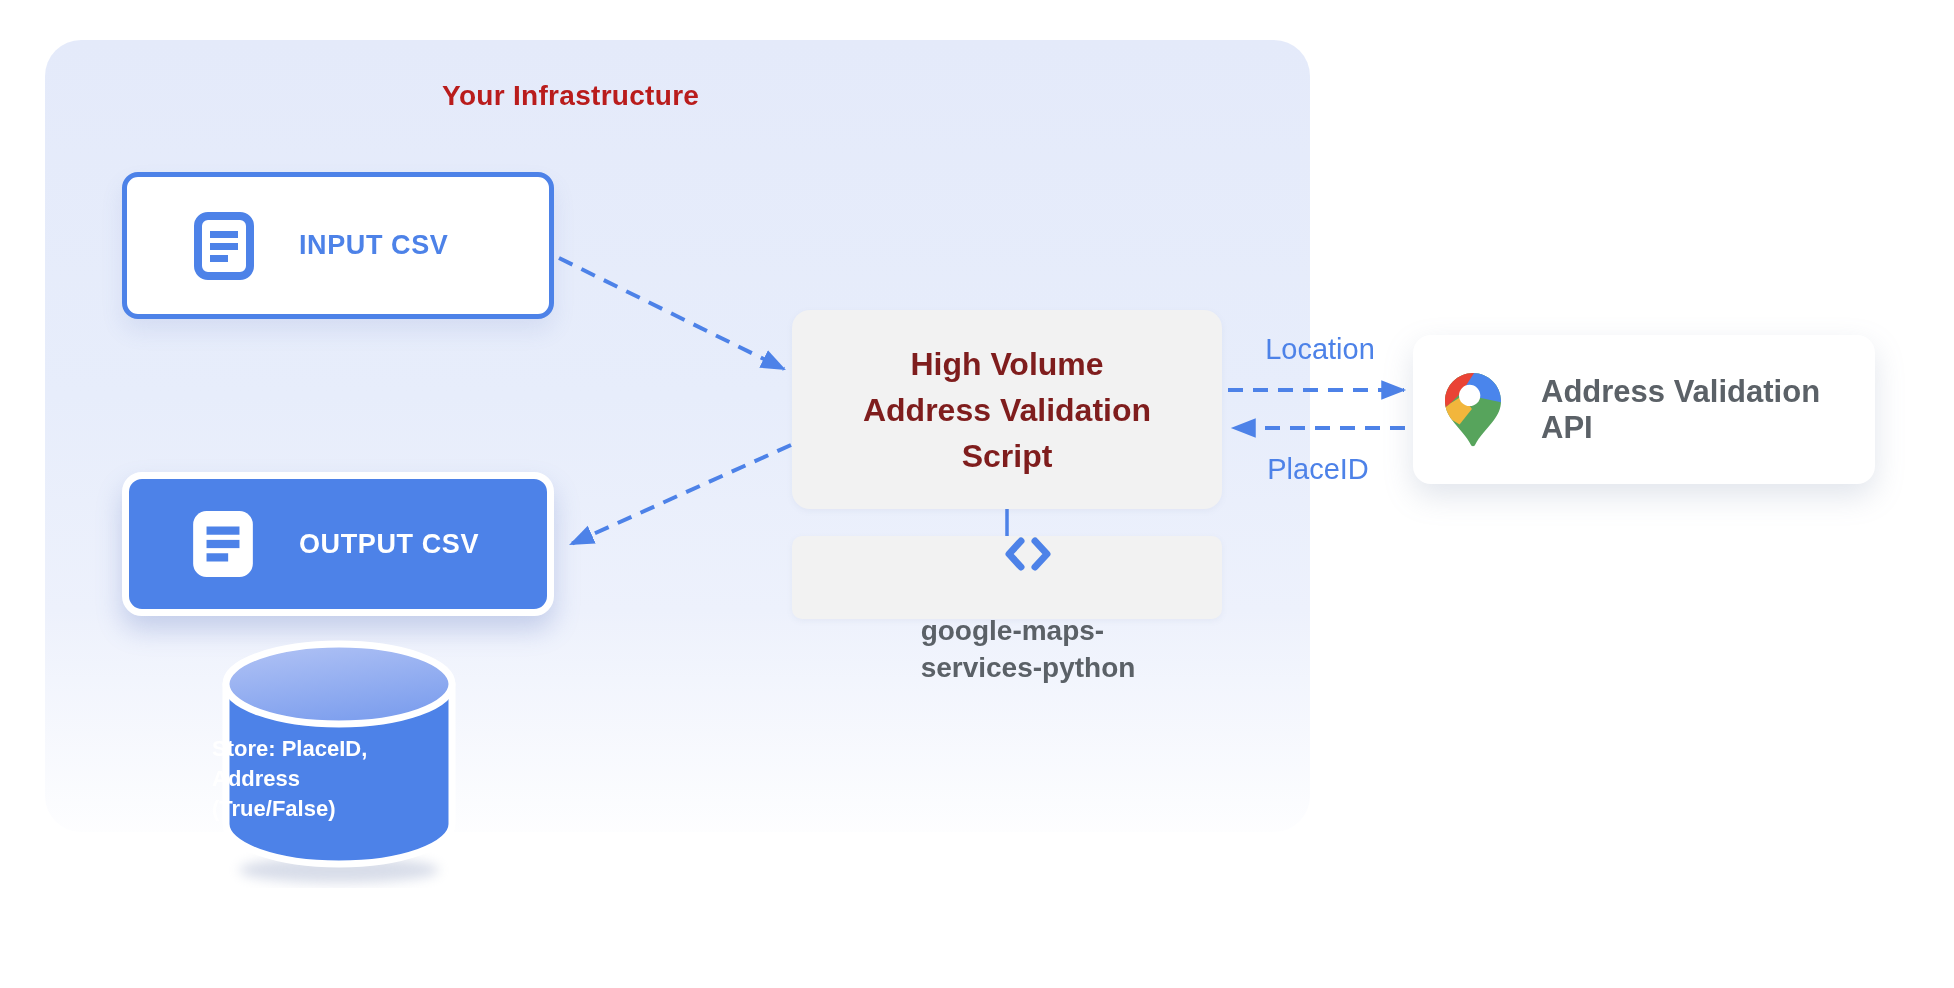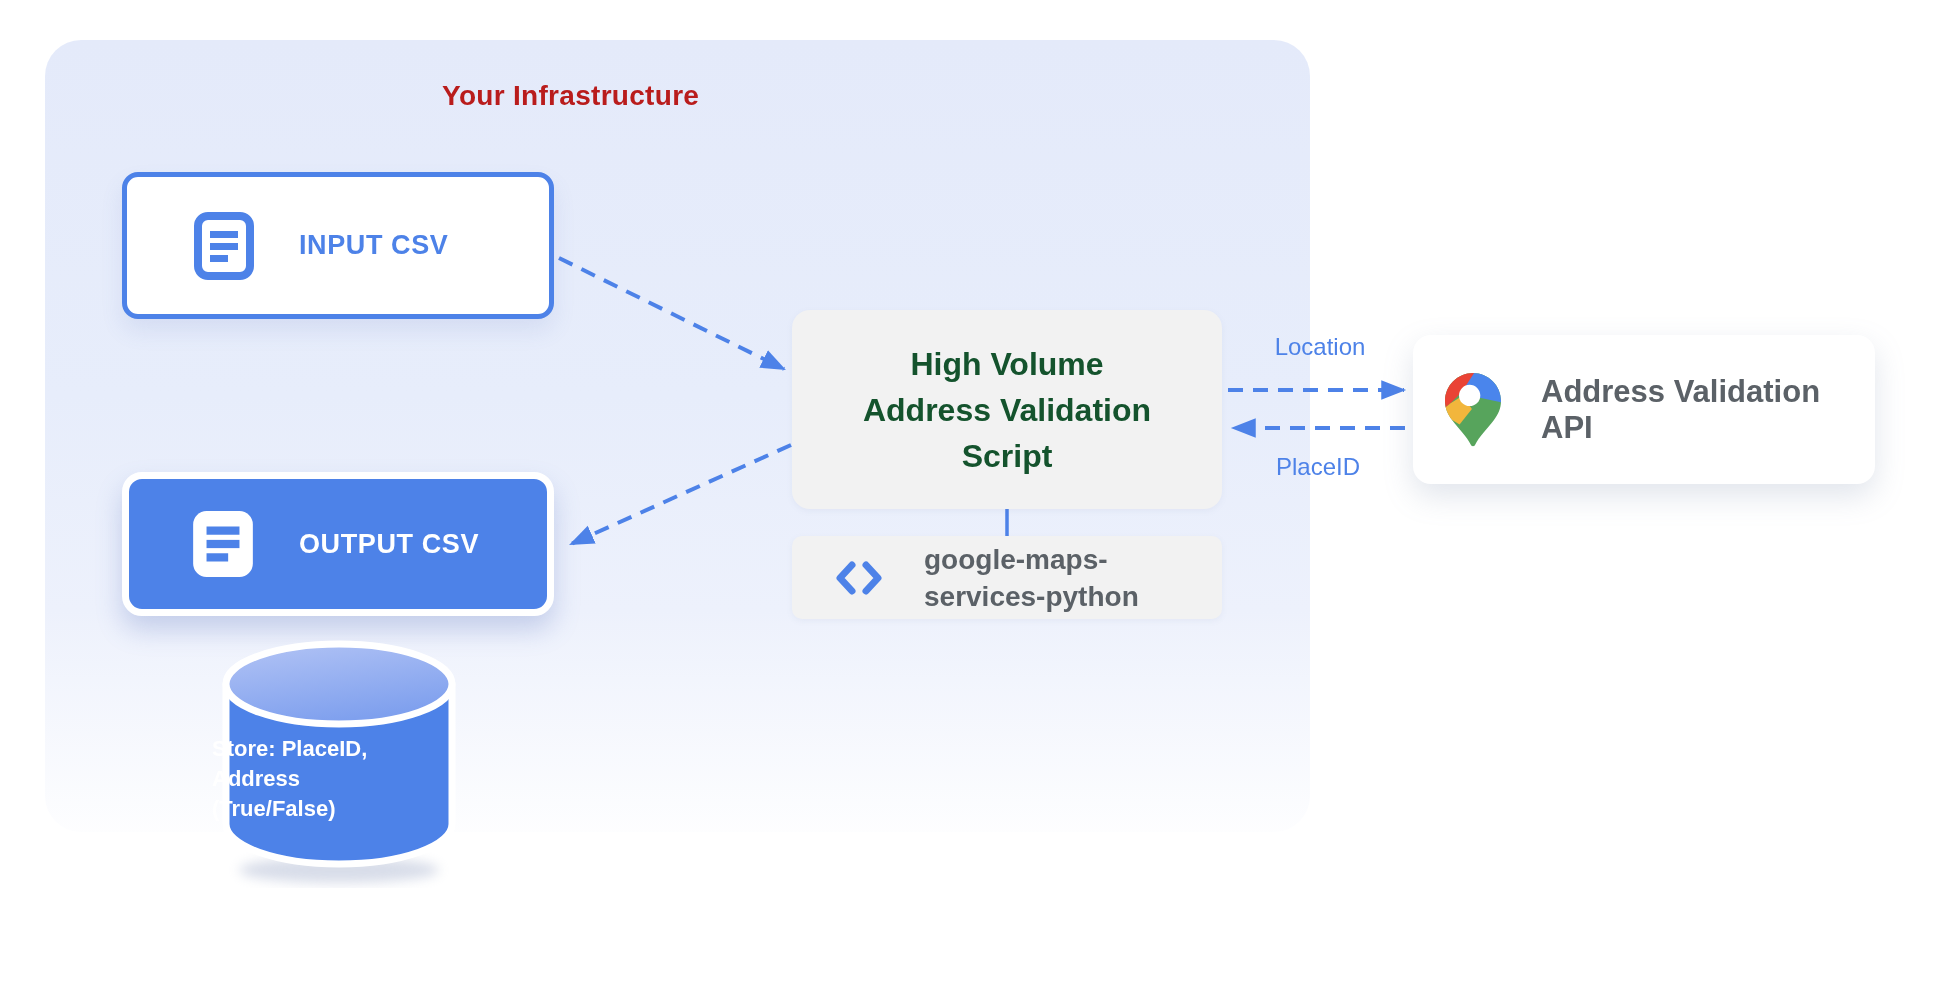--- a/index.html
+++ b/index.html
@@ -25,41 +25,41 @@
   .output-csv{
     left:122px;top:472px;width:432px;height:144px;background:#4d82e8;
     border:7px solid #ffffff;border-radius:20px;
     box-shadow:0 14px 26px rgba(90,115,190,.28);padding-left:62px;gap:44px;
   }
   .output-csv .lbl{color:#ffffff;}
   .lbl{font-size:27px;font-weight:700;letter-spacing:.6px;}
   .script-box{
     left:792px;top:310px;width:430px;height:199px;background:#f2f2f2;border-radius:18px;
     justify-content:center;text-align:center;font-size:32px;line-height:46px;font-weight:700;
-    color:#14532d;white-space:pre-line;box-shadow:0 2px 6px rgba(120,130,160,.08);
+    color:#7f1d1d;white-space:pre-line;box-shadow:0 2px 6px rgba(120,130,160,.08);
   }
   .library-box{
     left:792px;top:536px;width:430px;height:83px;background:#f2f2f2;border-radius:10px;
     padding-left:42px;gap:40px;font-size:28px;line-height:37px;font-weight:700;
-    color:#5b6167;white-space:pre-line;box-shadow:0 2px 6px rgba(120,130,160,.08);
+    color:#5b6167;white-space:pre-line;box-shadow:0 2px 6px rgba(120,130,160,.08);flex-direction:column;
   }
   .api-box{
     left:1413px;top:335px;width:462px;height:149px;background:#ffffff;border-radius:18px;
     padding-left:32px;gap:40px;font-size:31px;font-weight:700;color:#5b6167;
     box-shadow:0 12px 30px rgba(120,135,170,.22);
   }
   .cyl-wrap{position:absolute;left:212px;top:632px;width:254px;height:256px;}
   .cyl-label{
     position:absolute;left:212px;top:734px;width:254px;text-align:left;color:#ffffff;
     font-size:22px;line-height:30px;font-weight:700;white-space:pre-line;
   }
   .connectors{position:absolute;left:0;top:0;pointer-events:none;}
   .dash{stroke:#4d82e8;stroke-width:4;stroke-dasharray:15 10;fill:none;}
   .solid{stroke:#4d82e8;stroke-width:3.5;fill:none;}
-  .edge-label{position:absolute;transform:translateX(-50%);color:#4d82e8;font-size:24px;font-weight:500;}
+  .edge-label{position:absolute;transform:translateX(-50%);color:#4d82e8;font-size:29px;font-weight:500;}
   .loc-label{left:1320px;top:333px;}
   .pid-label{left:1318px;top:453px;}
   .icon{flex:none;display:block;}
 </style>
 </head>
 <body>
 
 <div class="panel"></div>
 <div class="panel-title">Your Infrastructure</div>
 

